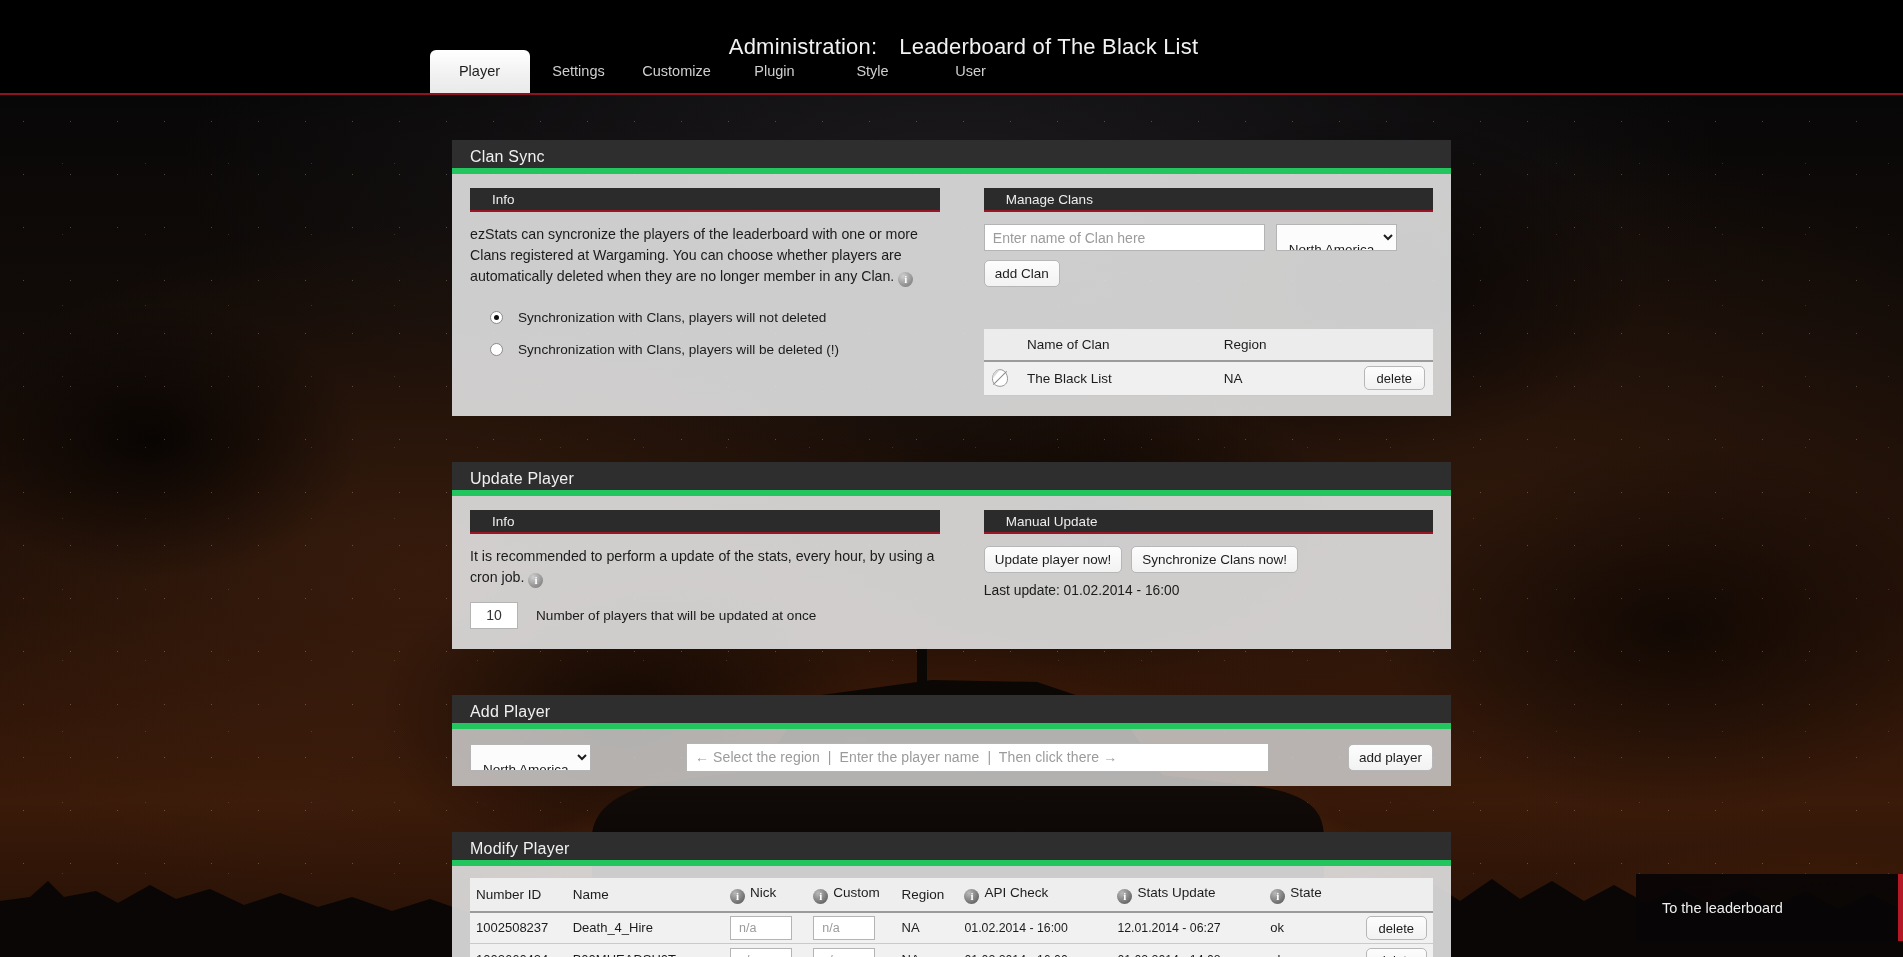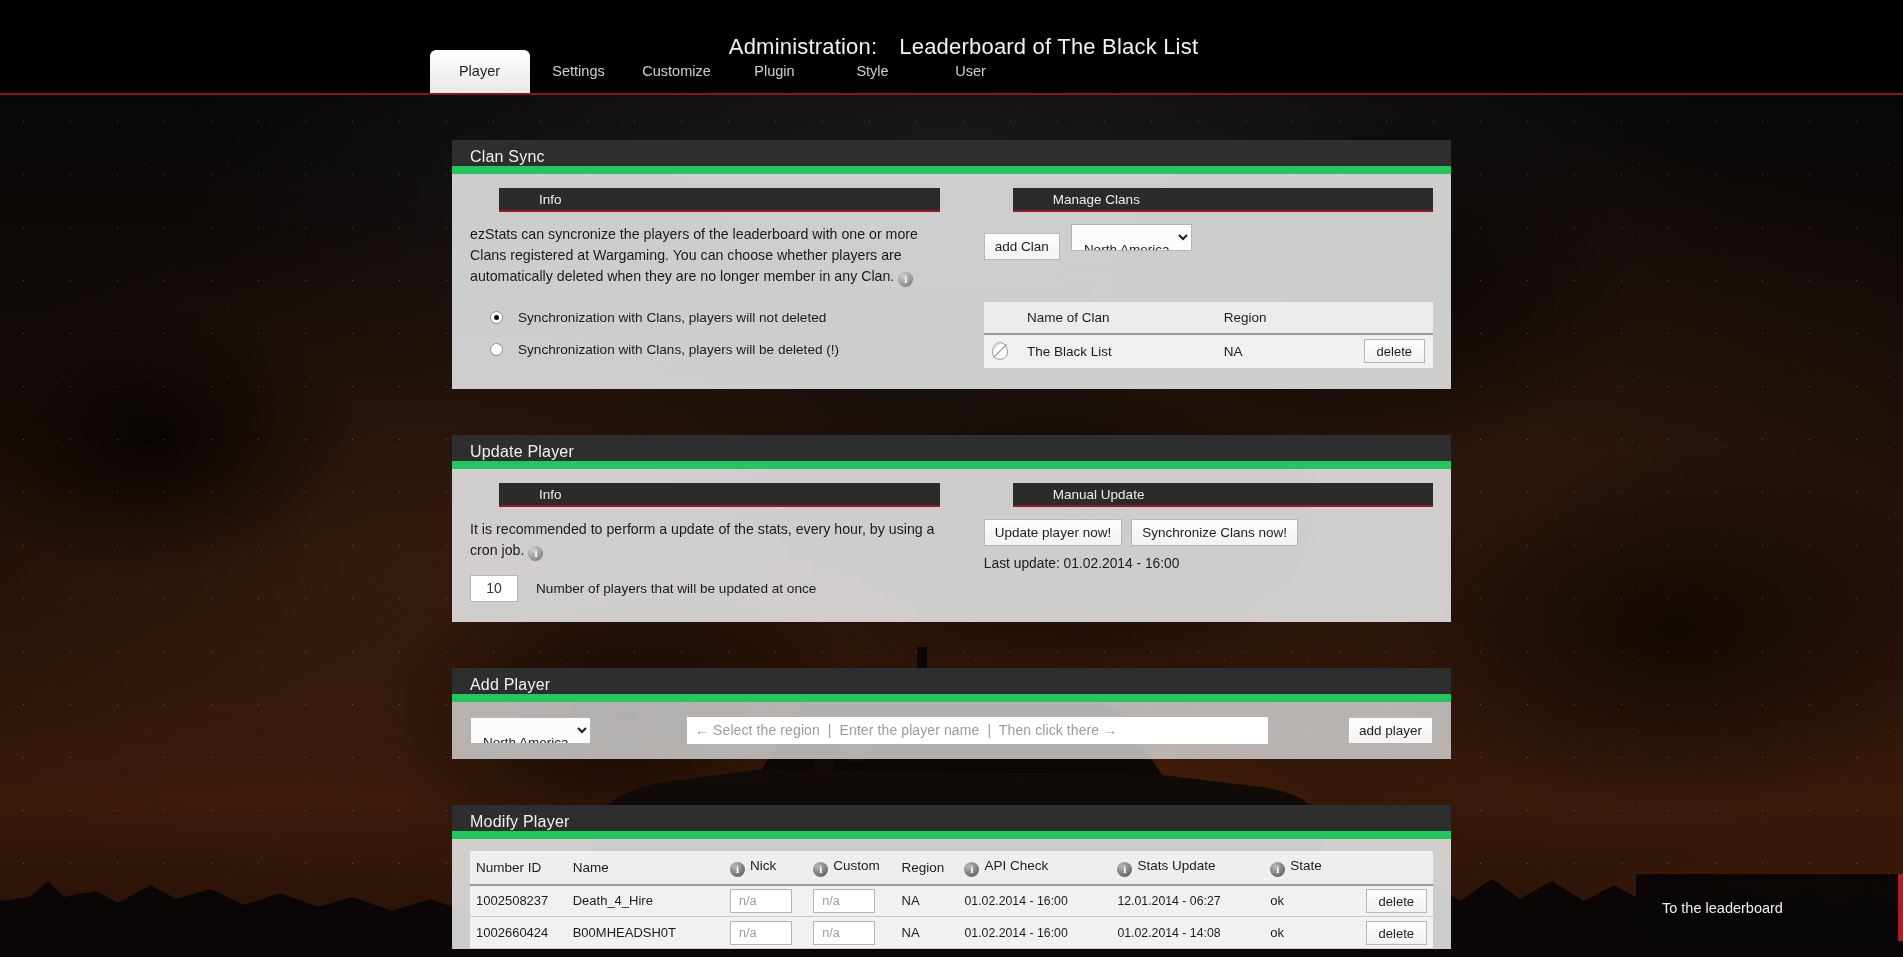--- a/index.html
+++ b/index.html
@@ -136,21 +136,21 @@
     top: 140px;
     width: 999px;
     z-index: 10;
   }
 
   .panel { margin-bottom: 46px; }
 
   .panel-head {
     height: 34px;
     background: #2e2e2e;
-    border-bottom: 8px solid #22c55e;
+    border-bottom: 6px solid #22c55e;
     color: #f0f0f0;
     font-size: 16px;
     line-height: 34px;
     padding-left: 18px;
     letter-spacing: .2px;
   }
   .panel-body {
     background: rgba(226,226,226,0.90);
     padding: 14px 18px 20px 18px;
   }
@@ -160,23 +160,22 @@
   .col-left  { width: 478px; }
   .col-right { width: 457px; }
 
   .sub-head {
     height: 24px;
     line-height: 24px;
     background: #2b2b2b;
     border-bottom: 2px solid #9a1525;
     color: #ededed;
     font-size: 13.5px;
-    padding-left: 40px;
+    padding-left: 22px;
     margin-bottom: 12px;
-    margin-left: 29px;
   }
 
   .info-text {
     color: #1b1b1b;
     font-size: 14.2px;
     line-height: 21px;
     margin-bottom: 14px;
   }
 
   
@@ -240,21 +239,21 @@
     outline: none;
   }
   input[type=text]::placeholder { color: #9b9b9b; }
 
   .btn {
     font-family: "Liberation Sans", sans-serif;
     font-size: 13.5px;
     color: #1d1d1d;
     background: linear-gradient(180deg,#fdfdfd 0%,#f2f2f2 100%);
     border: 1px solid #b7b7b7;
-    border-radius: 0;
+    border-radius: 5px;
     height: 27px;
     padding: 0 10px;
     cursor: pointer;
     white-space: nowrap;
   }
   .btn.small { height: 24px; font-size: 13px; padding: 4px 12px; }
 
   select.region-select {
     font-family: "Liberation Sans", sans-serif;
     font-size: 13.5px;
@@ -467,20 +466,21 @@
           <div class="radio-row">
             <span class="radio"></span>
             <span class="radio-label">Synchronization with Clans, players will be deleted (!)</span>
           </div>
         </div>
 
         <div class="col-right">
           <div class="sub-head">Manage Clans</div>
           <div class="mc-row">
             <div>
+              <input type="text" id="clan-name-input" placeholder="Enter name of Clan here" style="">
               <div>
                 <button class="btn" id="add-clan-btn">add Clan</button>
               </div>
             </div>
             <select class="region-select" id="clan-region-select">
               <option>North America</option>
             </select>
           </div>
 
           <table class="clan-table">

